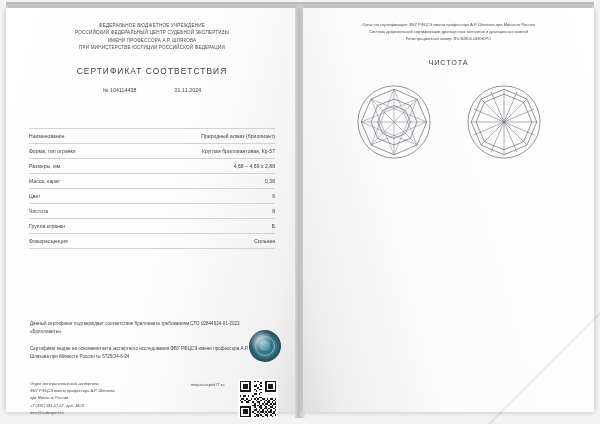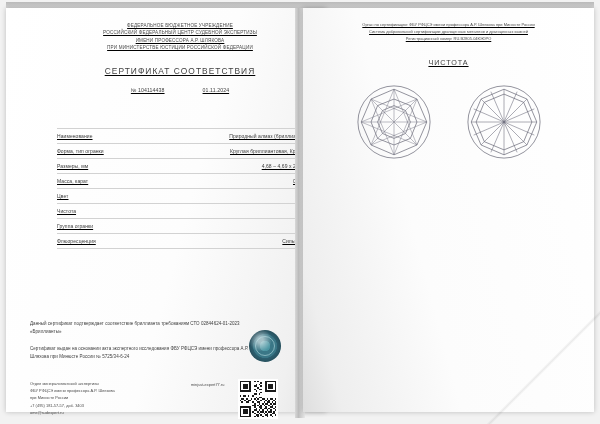--- a/index.html
+++ b/index.html
@@ -11,24 +11,23 @@
   }
   .page{
     position:relative;width:600px;height:424px;
     background:#f2f2f2;
   }
   
   .sheet{
     position:absolute;top:8px;bottom:12px;
     background:#fbfbfb;
     box-shadow:0 0 5px rgba(0,0,0,.22);
-    text-decoration:underline;
   }
   .sheet-left{left:6px;width:292px;
-    background:linear-gradient(105deg,#ffffff 0%,#fdfdfd 55%,#f0f0f0 88%,#e2e2e2 100%);padding-left:28px;}
+    background:linear-gradient(105deg,#ffffff 0%,#fdfdfd 55%,#f0f0f0 88%,#e2e2e2 100%);}
   .sheet-right{left:303px;width:291px;
     background:linear-gradient(255deg,#ffffff 0%,#fcfcfc 60%,#eeeeee 90%,#dedede 100%);}
   .gutter{
     position:absolute;left:295px;top:8px;width:10px;bottom:6px;
     background:linear-gradient(90deg,#d8d8d8,#bdbdbd 35%,#cfcfcf 60%,#e8e8e8 100%);
   }
   .topedge{position:absolute;left:6px;top:2px;width:588px;height:7px;
     background:linear-gradient(180deg,#b9b9b9,#dcdcdc);}
   .corner-fold{
     position:absolute;right:0;bottom:0;width:150px;height:150px;

